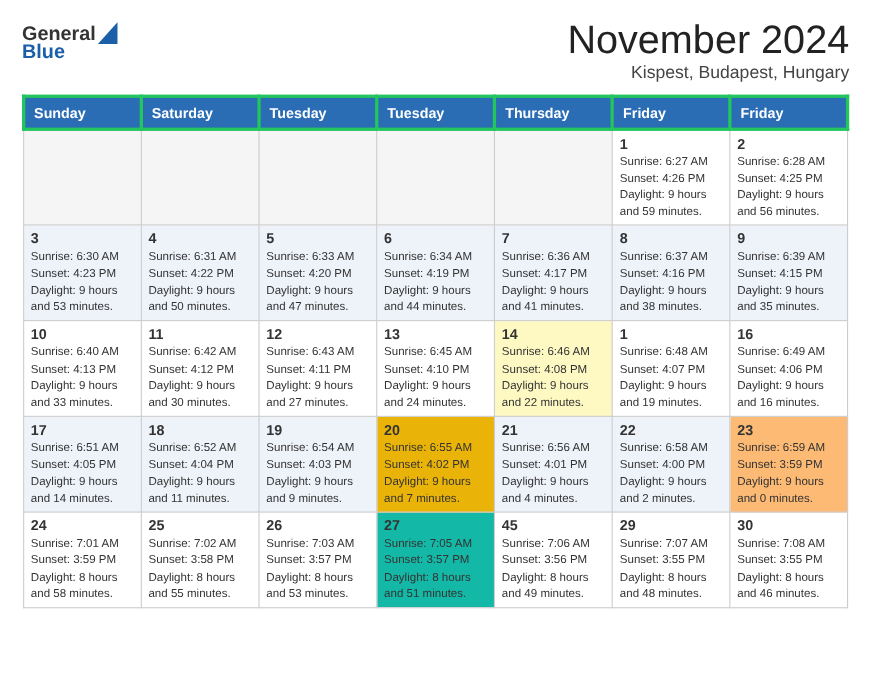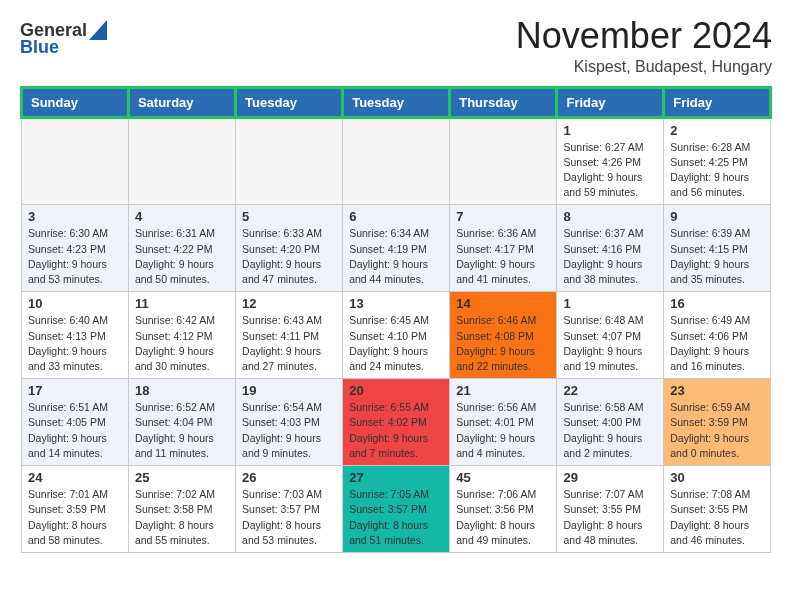--- a/index.html
+++ b/index.html
@@ -177,21 +177,21 @@
             <div class="day-info">Sunrise: 6:42 AM<br>Sunset: 4:12 PM<br>Daylight: 9 hours<br>and 30 minutes.</div>
           </td>
           <td style="background: rgb(255, 255, 255);">
             <span class="day-num">12</span>
             <div class="day-info">Sunrise: 6:43 AM<br>Sunset: 4:11 PM<br>Daylight: 9 hours<br>and 27 minutes.</div>
           </td>
           <td style="background: rgb(255, 255, 255);">
             <span class="day-num">13</span>
             <div class="day-info">Sunrise: 6:45 AM<br>Sunset: 4:10 PM<br>Daylight: 9 hours<br>and 24 minutes.</div>
           </td>
-          <td style="background: #f97316; margin-left: 39px;">
+          <td style="background: #fef9c3; margin-left: 39px;">
             <span class="day-num">14</span>
             <div class="day-info">Sunrise: 6:46 AM<br>Sunset: 4:08 PM<br>Daylight: 9 hours<br>and 22 minutes.</div>
           </td>
           <td style="background: rgb(255, 255, 255);">
             <span class="day-num">1</span>
             <div class="day-info">Sunrise: 6:48 AM<br>Sunset: 4:07 PM<br>Daylight: 9 hours<br>and 19 minutes.</div>
           </td>
           <td style="background: rgb(255, 255, 255);">
             <span class="day-num">16</span>
             <div class="day-info">Sunrise: 6:49 AM<br>Sunset: 4:06 PM<br>Daylight: 9 hours<br>and 16 minutes.</div>
@@ -203,21 +203,21 @@
             <div class="day-info">Sunrise: 6:51 AM<br>Sunset: 4:05 PM<br>Daylight: 9 hours<br>and 14 minutes.</div>
           </td>
           <td style="background: rgb(238, 242, 249);">
             <span class="day-num">18</span>
             <div class="day-info">Sunrise: 6:52 AM<br>Sunset: 4:04 PM<br>Daylight: 9 hours<br>and 11 minutes.</div>
           </td>
           <td style="background: rgb(238, 242, 249);">
             <span class="day-num">19</span>
             <div class="day-info">Sunrise: 6:54 AM<br>Sunset: 4:03 PM<br>Daylight: 9 hours<br>and 9 minutes.</div>
           </td>
-          <td style="background: #ef4444;">
+          <td style="background: #eab308;">
             <span class="day-num">20</span>
             <div class="day-info">Sunrise: 6:55 AM<br>Sunset: 4:02 PM<br>Daylight: 9 hours<br>and 7 minutes.</div>
           </td>
           <td style="background: rgb(238, 242, 249);">
             <span class="day-num">21</span>
             <div class="day-info">Sunrise: 6:56 AM<br>Sunset: 4:01 PM<br>Daylight: 9 hours<br>and 4 minutes.</div>
           </td>
           <td style="background: rgb(238, 242, 249);">
             <span class="day-num">22</span>
             <div class="day-info">Sunrise: 6:58 AM<br>Sunset: 4:00 PM<br>Daylight: 9 hours<br>and 2 minutes.</div>

